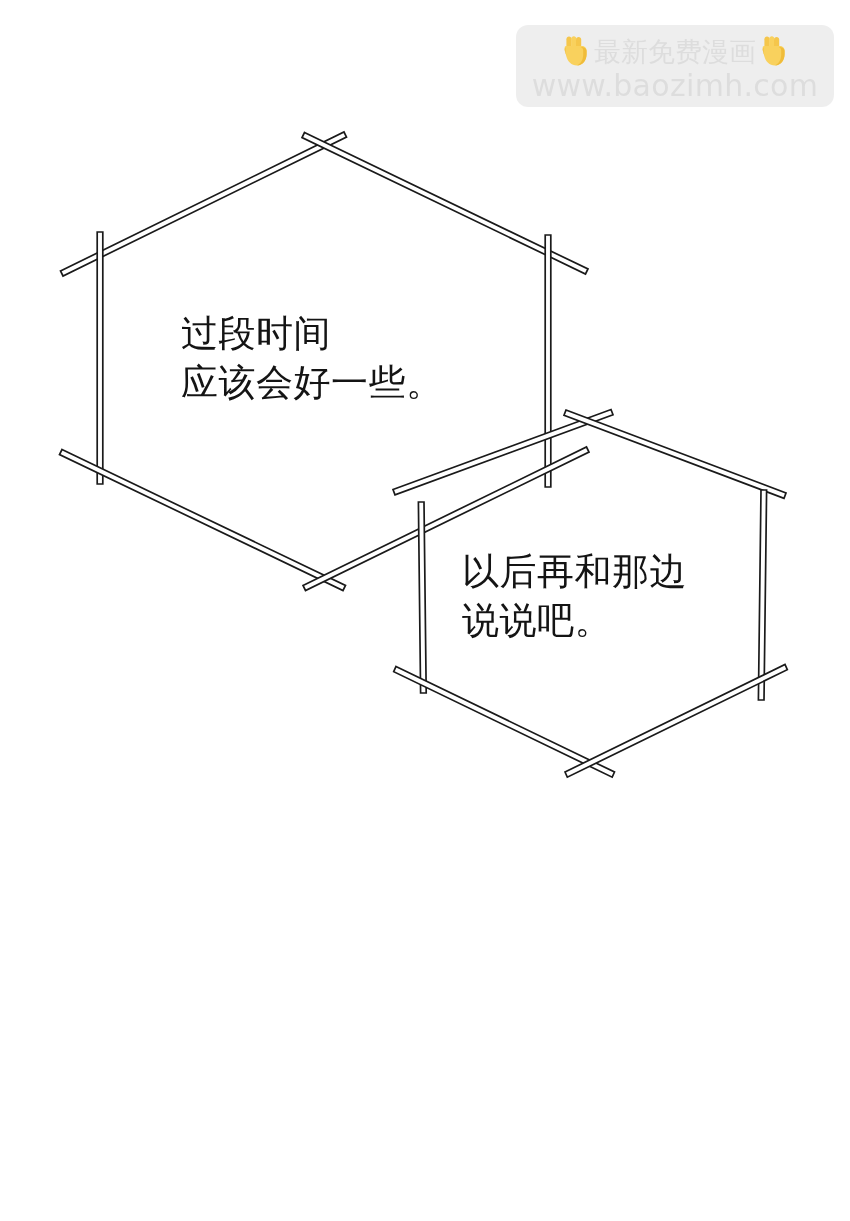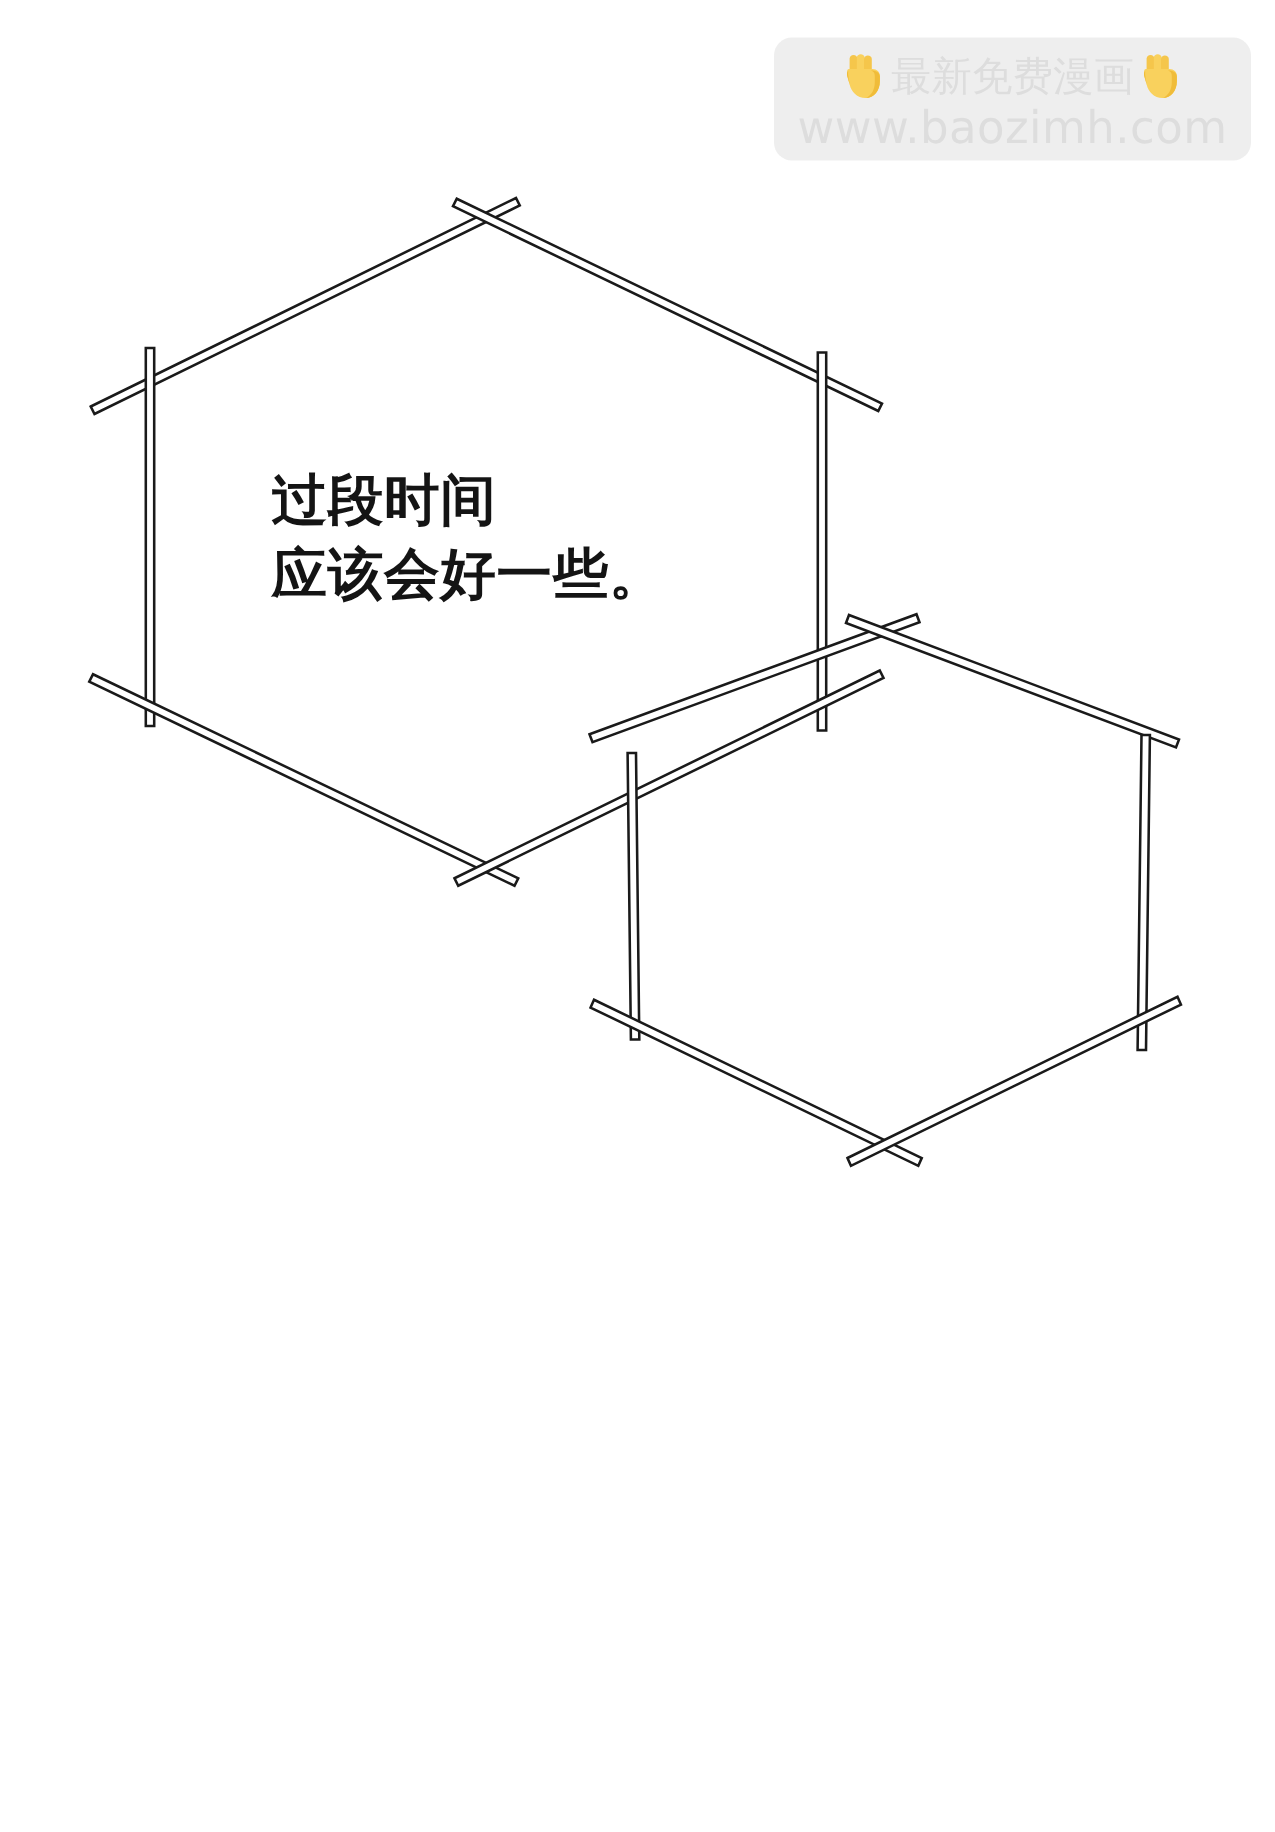--- a/index.html
+++ b/index.html
@@ -77,21 +77,21 @@
     fill: #ffffff;
     stroke: #1a1a1a;
     stroke-width: 1.7;
     stroke-linejoin: miter;
   }
 
   
   .bubble-text {
     position: absolute;
     font-family: "DejaVu Sans", "Liberation Sans", sans-serif;
-    font-weight: bold;
+    font-weight: normal;
     color: #141414;
     line-height: 1.32;
     white-space: pre;
     letter-spacing: 0.5px;
   }
   #bubble1-text {
     left: 181px;
     top: 310px;
     font-size: 37px;
   }
@@ -162,14 +162,16 @@
 
       <polygon class="bubble-stroke" points="396.0,666.5 614.5,772.0 612.2,777.2 393.7,671.7"></polygon>
 
       <polygon class="bubble-stroke" points="565.0,772.0 785.0,664.5 787.3,669.7 567.3,777.2"></polygon>
     </g>
   </svg>
 
   <div id="bubble1-text" class="bubble-text">过段时间
 应该会好一些。</div>
 
+  <div id="bubble2-text" class="bubble-text">以后再和那边
+说说吧。</div>
 
 </div>
 
 </body></html>

